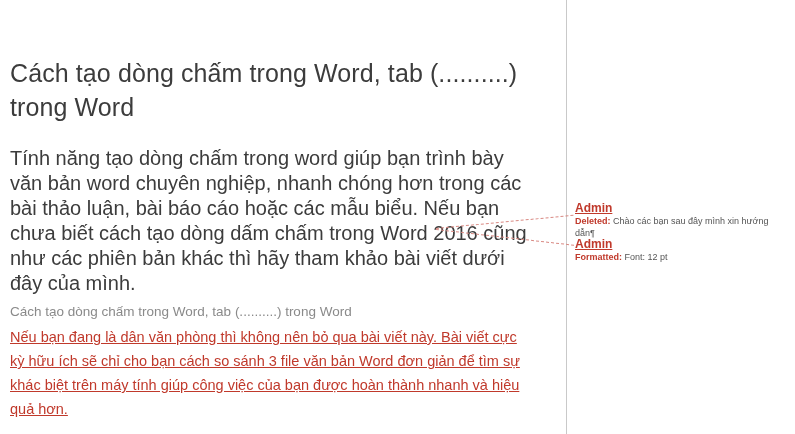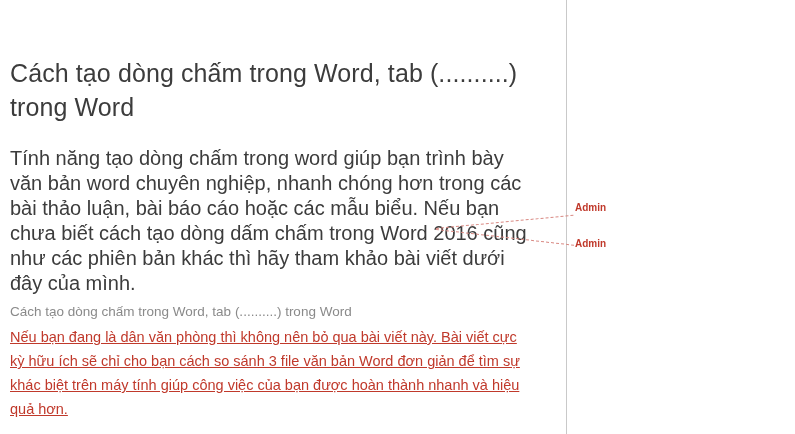--- a/index.html
+++ b/index.html
@@ -87,22 +87,23 @@
     position: absolute;
     left: 575px;
     width: 215px;
     font-size: 9px;
     line-height: 12px;
     color: #3c3c3c;
   }
   .balloon .author {
     color: #c0392b;
     font-weight: bold;
-    font-size: 10px;
+    font-size: 12px;
     margin-bottom: 1px;
+    text-decoration: underline;
   }
   .balloon .kind {
     color: #c0392b;
     font-weight: bold;
     display: inline;
   }
   .balloon .body-text {
     color: #555555;
     display: inline;
   }
@@ -145,19 +146,21 @@
 
     <p class="para-tracked">Nếu bạn đang là dân văn phòng thì không nên bỏ qua bài viết này. Bài viết cực kỳ hữu ích sẽ chỉ cho bạn cách so sánh 3 file văn bản Word đơn giản để tìm sự khác biệt trên máy tính giúp công việc của bạn được hoàn thành nhanh và hiệu quả hơn.</p>
 
   </div>
 
   <div class="leader leader-a"></div>
   <div class="leader leader-b"></div>
 
   <div class="balloon balloon-deleted">
     <div class="author">Admin</div>
+    <div><span class="kind">Deleted:</span><span class="body-text"> Chào các bạn sau đây mình xin hướng dẫn¶</span></div>
   </div>
 
   <div class="balloon balloon-formatted">
     <div class="author">Admin</div>
+    <div><span class="kind">Formatted:</span><span class="body-text"> Font: 12 pt</span></div>
   </div>
 
 </div>
 
 </body></html>

